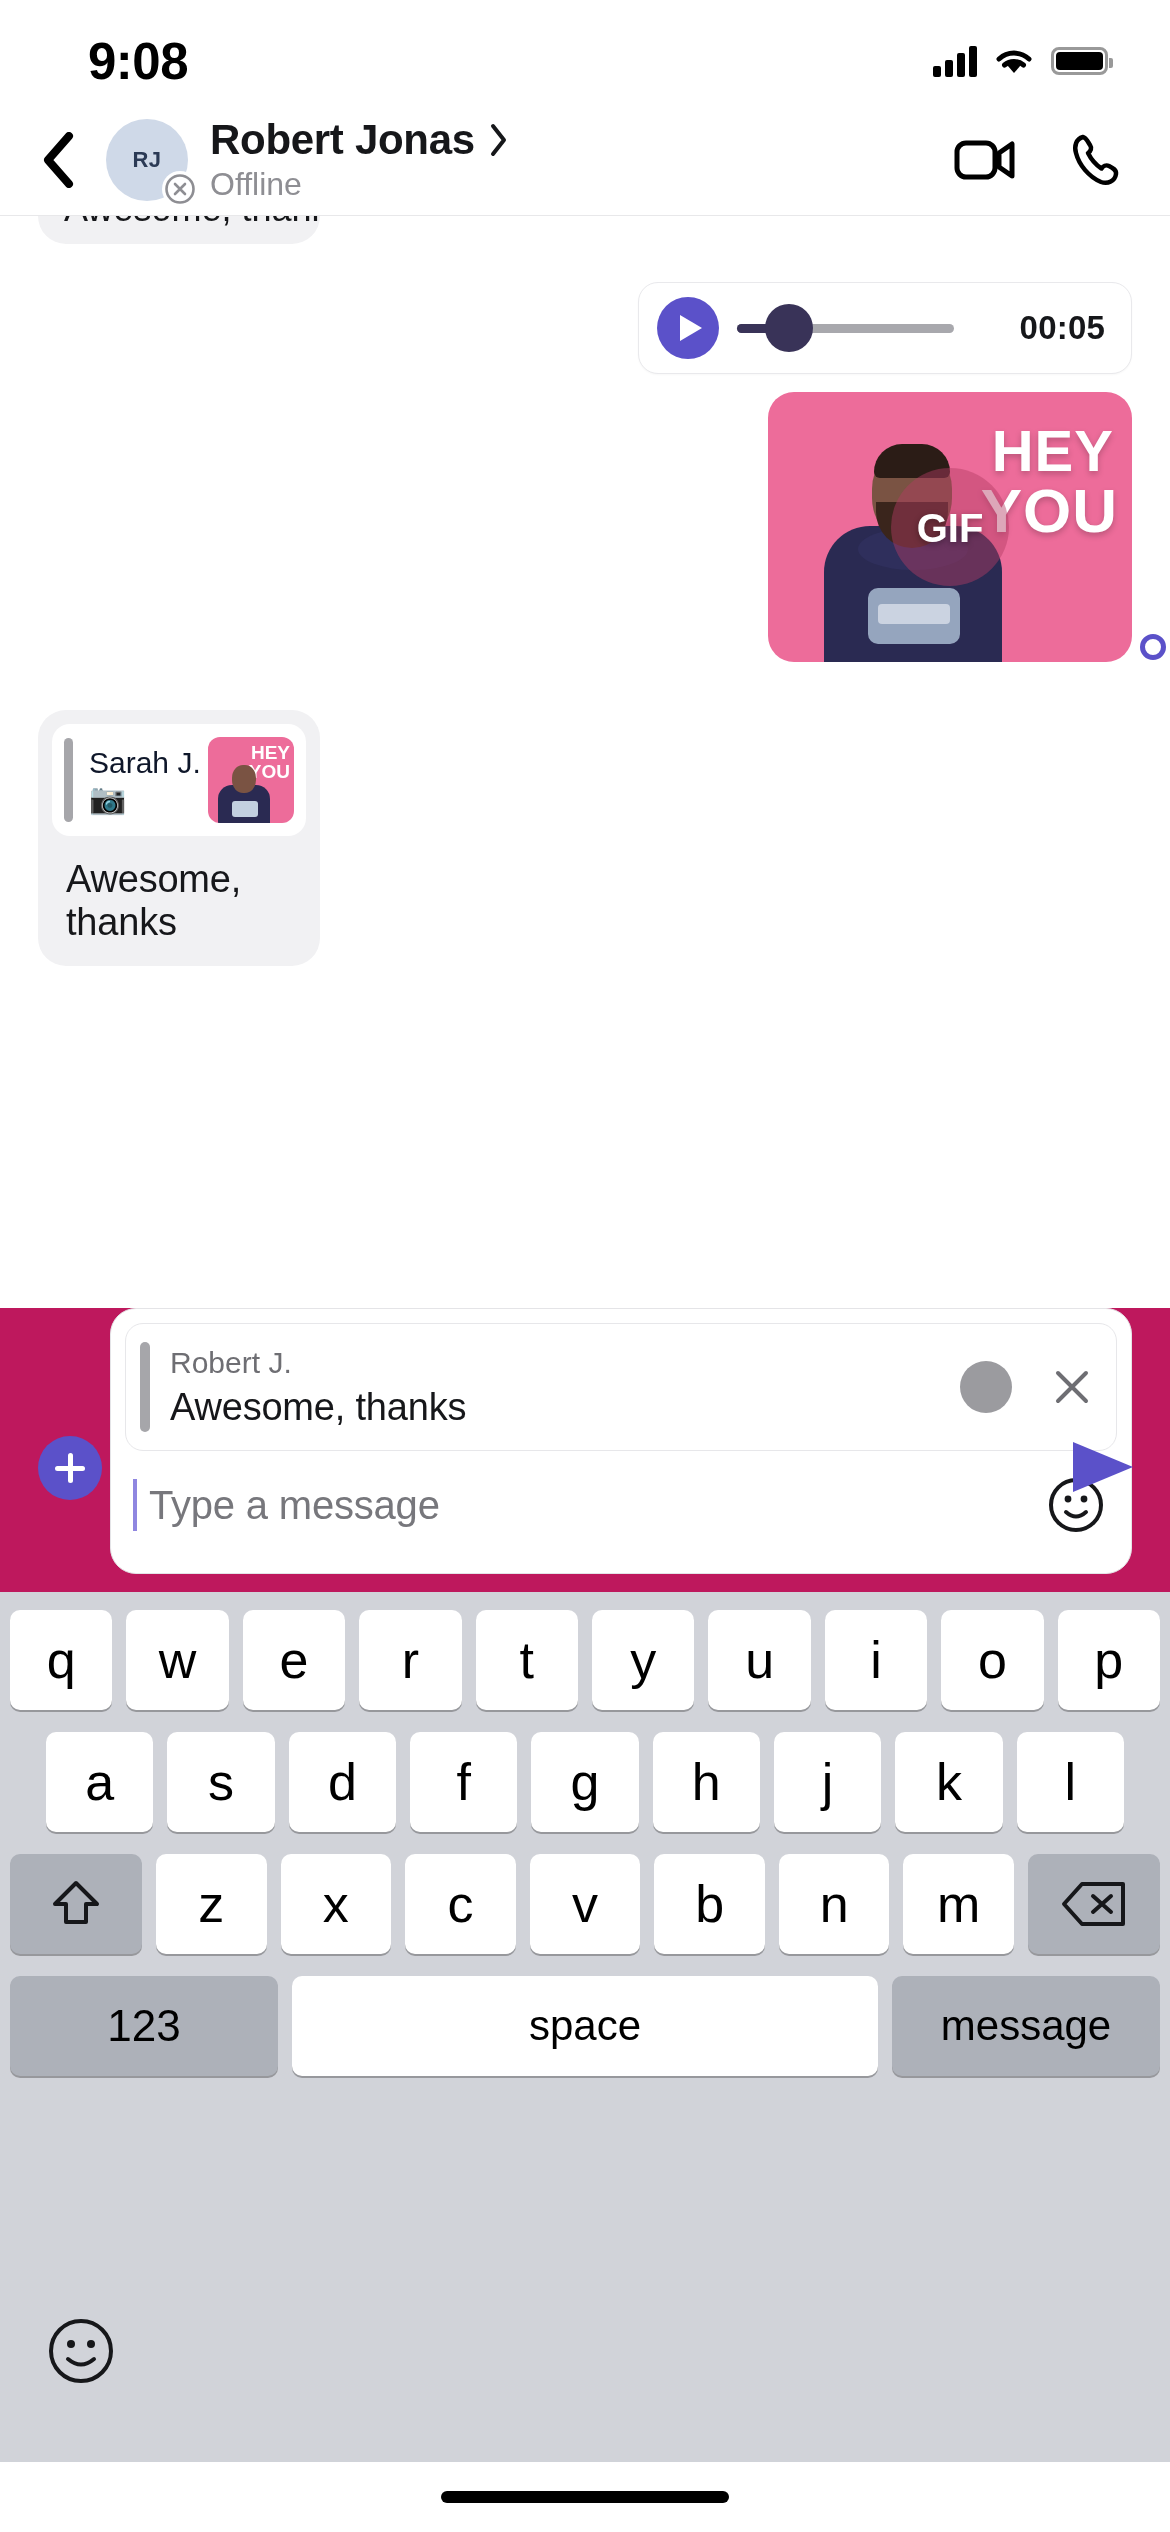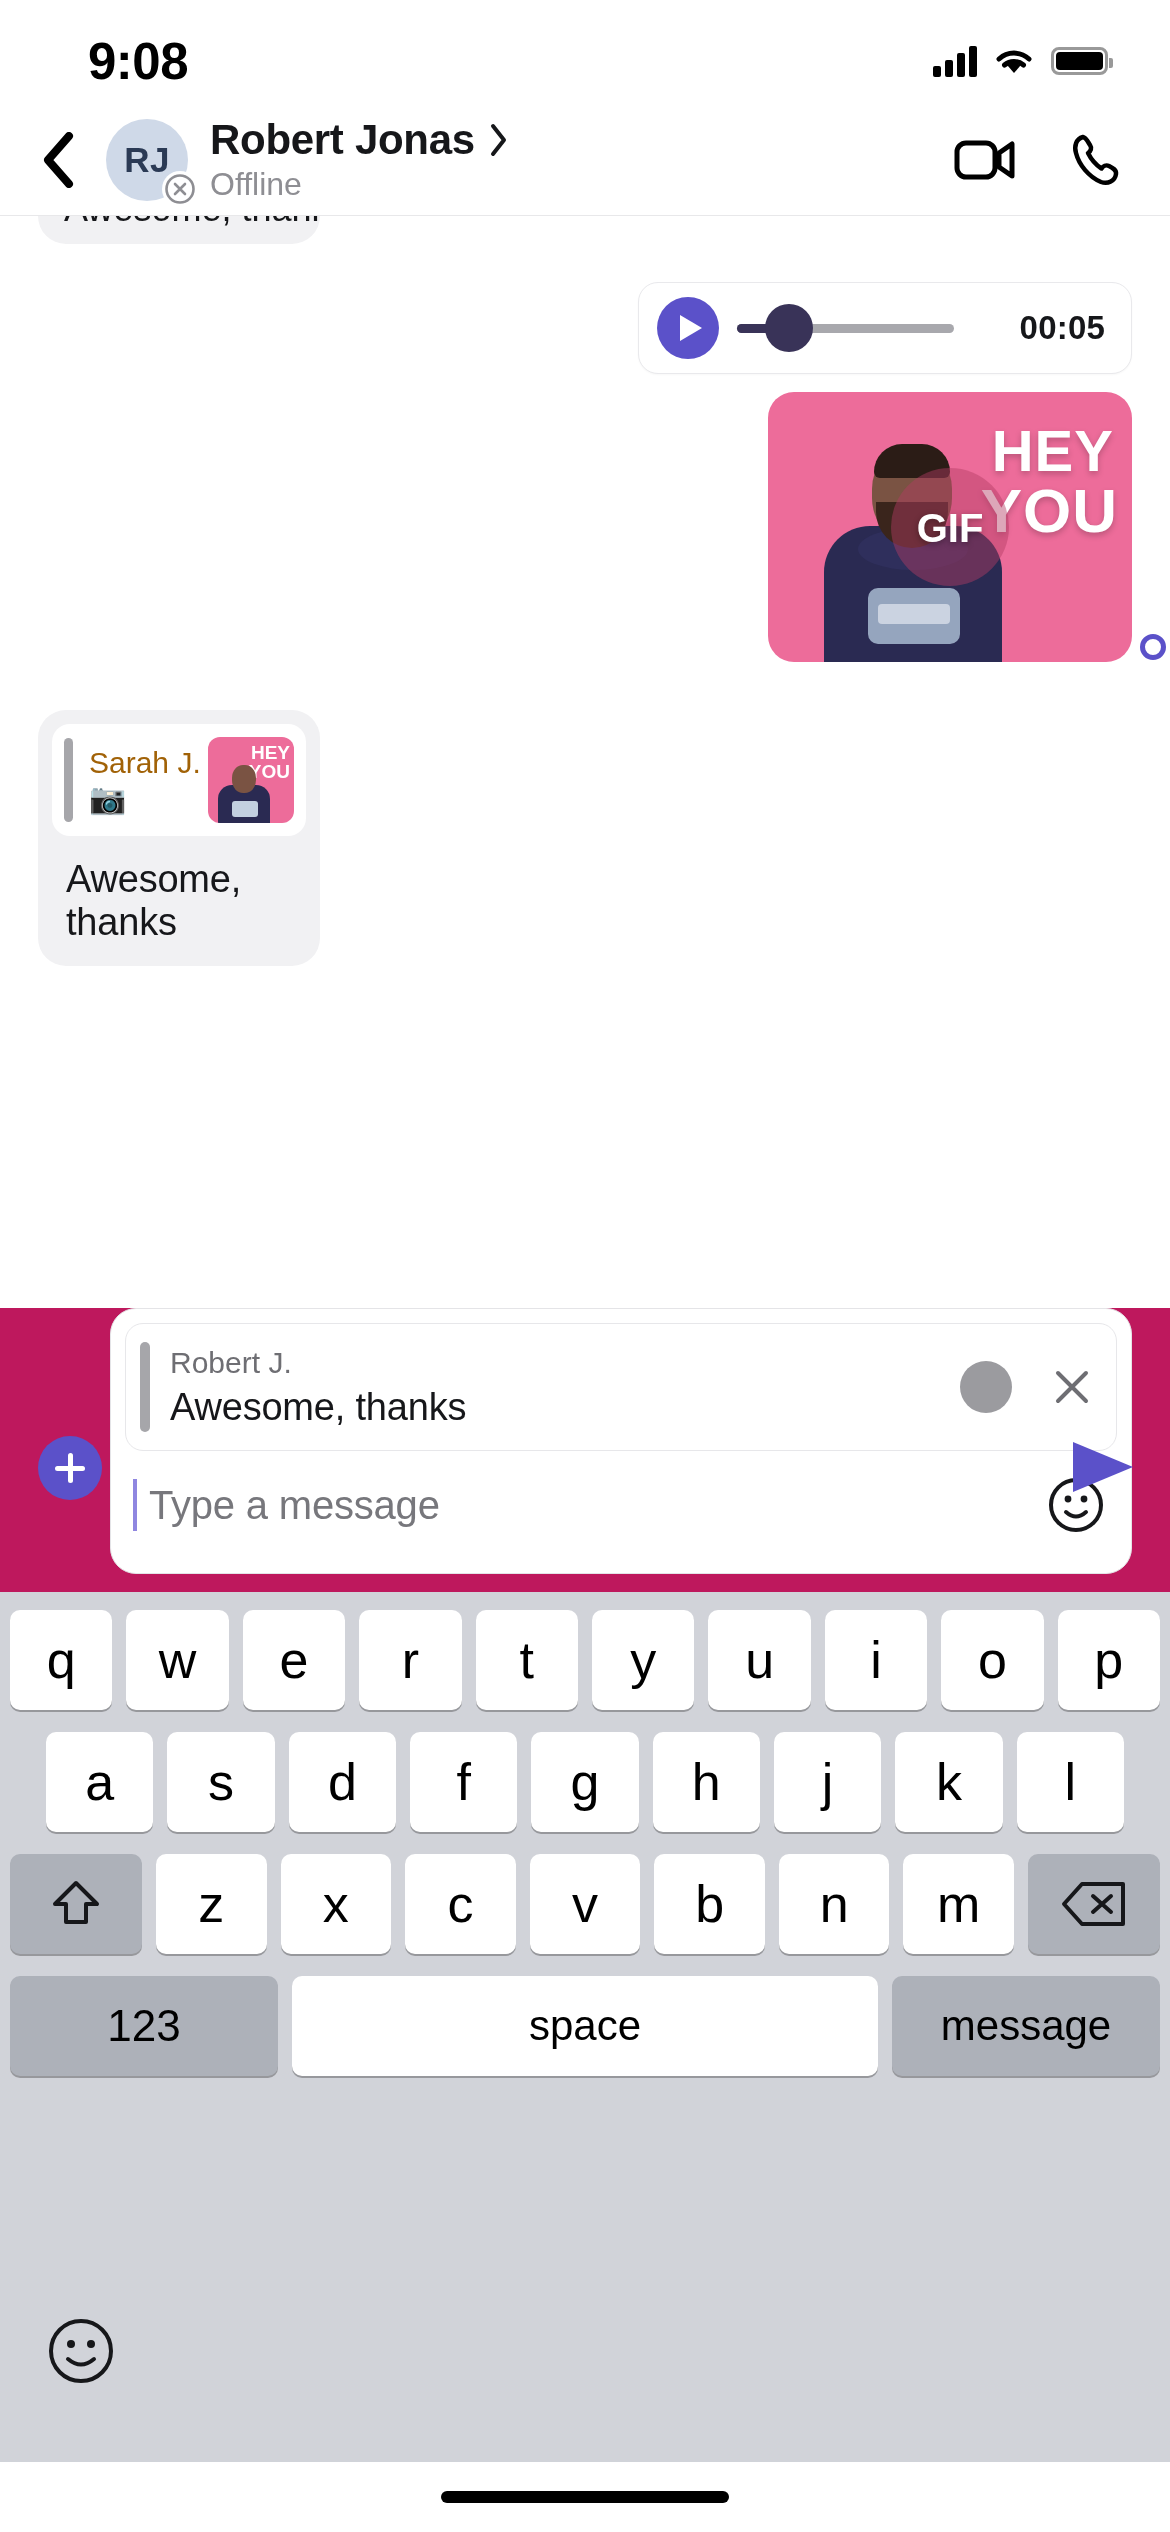--- a/index.html
+++ b/index.html
@@ -91,21 +91,21 @@
     position: relative;
     width: 82px; height: 82px;
     flex: 0 0 82px;
     margin-left: 14px;
   }
   .avatar {
     width: 82px; height: 82px;
     border-radius: 50%;
     background: #cfd9e8;
     display: flex; align-items: center; justify-content: center;
-    font-size: 35px; font-weight: 600;
+    font-size: 22px; font-weight: 600;
     color: #2b3a55;
     letter-spacing: 0.5px;
   }
   .presence {
     position: absolute;
     right: -10px; bottom: -6px;
     width: 36px; height: 36px;
     border-radius: 50%;
     background: #ffffff;
     display: flex; align-items: center; justify-content: center;
@@ -389,21 +389,21 @@
   .quote-body {
     flex: 1 1 auto;
     display: flex;
     flex-direction: column;
     justify-content: center;
     min-width: 0;
     gap: 4px;
   }
   .quote-author {
     font-size: 30px;
-    color: #a16207;
+    color: #0f172a;
     white-space: nowrap;
   }
   .quote-attach {
     font-size: 30px;
     line-height: 1;
   }
   .quote-thumb {
     flex: 0 0 86px;
     width: 86px; height: 86px;
     border-radius: 12px;

